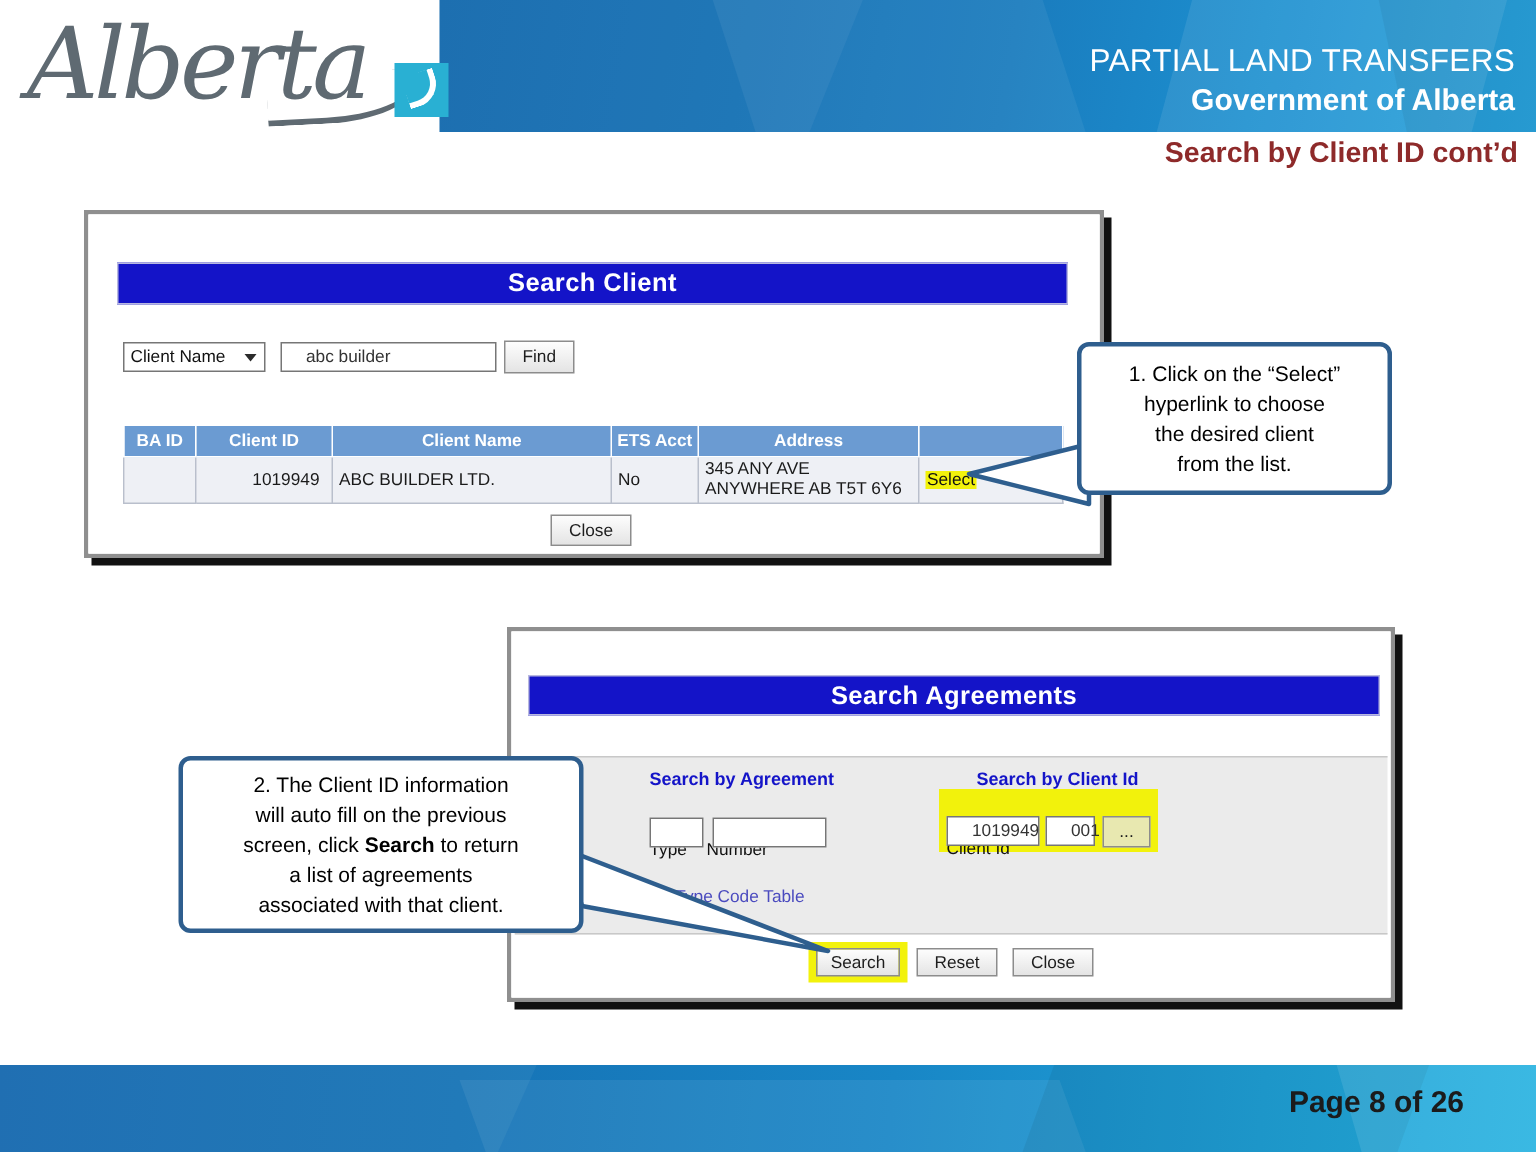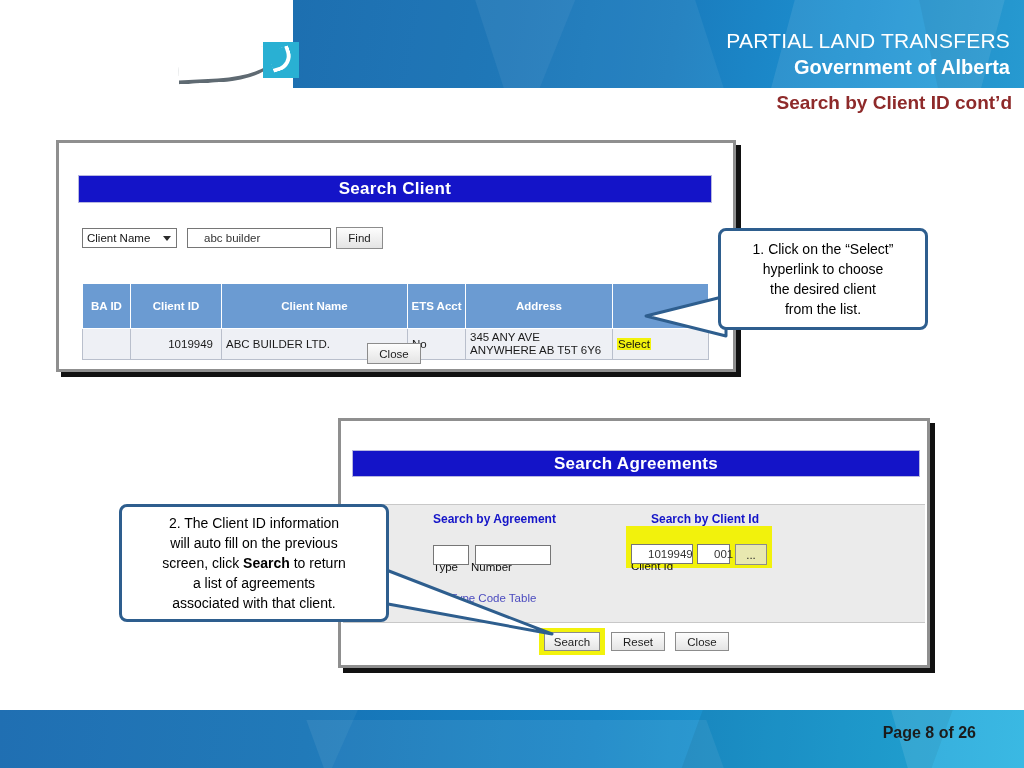--- a/index.html
+++ b/index.html
@@ -238,21 +238,21 @@
     font-family: "Liberation Sans", sans-serif;
     table-layout: fixed;
   }
   .res-table th {
     background: #6b9bd2;
     color: #ffffff;
     font-size: 11.5px;
     font-weight: bold;
     text-align: center;
     border: 1px solid #ffffff;
-    padding: 16px 3px;
+    padding: 4px 3px;
     height: 17px;
     box-sizing: border-box;
   }
   .res-table td {
     background: #eef0f5;
     color: #1a1a1a;
     font-size: 11.5px;
     border: 1px solid #b9bfcc;
     padding: 2px 4px;
     height: 30px;
@@ -367,40 +367,41 @@
     right: -40px; top: -30px;
     width: 160px; height: 150px;
     background: rgba(255,255,255,0.10);
     transform: skewX(16deg);
   }
   .page-num {
     position: absolute;
     right: 48px;
     top: 14px;
     font-family: "Liberation Sans", sans-serif;
-    font-size: 16px;
+    font-size: 20px;
     font-weight: bold;
     color: #1b1b1b;
     z-index: 4;
     white-space: nowrap;
   }
 </style>
 </head>
 <body>
 
 <div id="page">
 
   <div class="header-band">
     <div class="facet1"></div>
     <div class="facet2"></div>
     <div class="facet3"></div>
     <div class="facet4"></div>
   </div>
 
   <div class="logo-wrap">
+    <div class="logo-script">Alberta</div>
     <div class="logo-swash"></div>
     <div class="logo-accent"></div>
   </div>
 
   <div class="header-title-block">
     <div class="header-title-1">PARTIAL LAND TRANSFERS</div>
     <div class="header-title-2">Government of Alberta</div>
   </div>
   <div class="header-subtitle">Search by Client ID cont’d</div>
 

